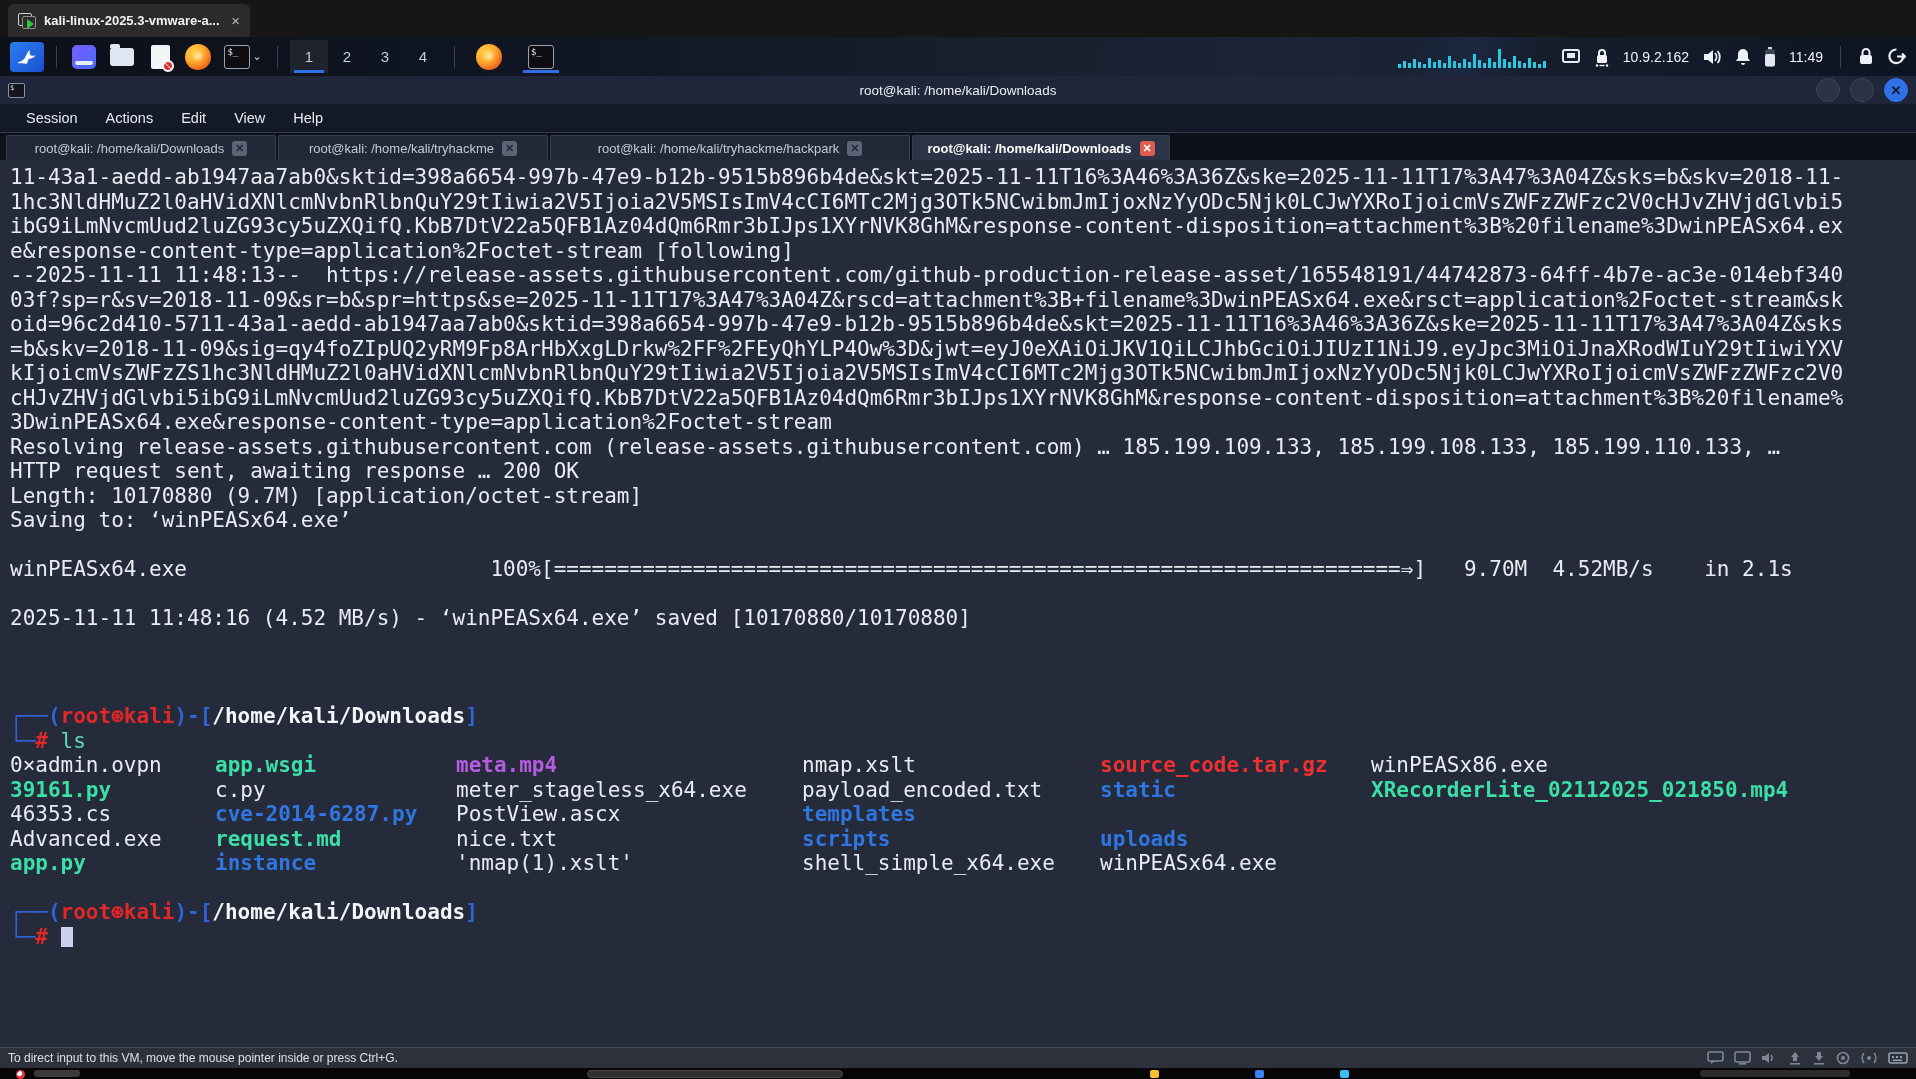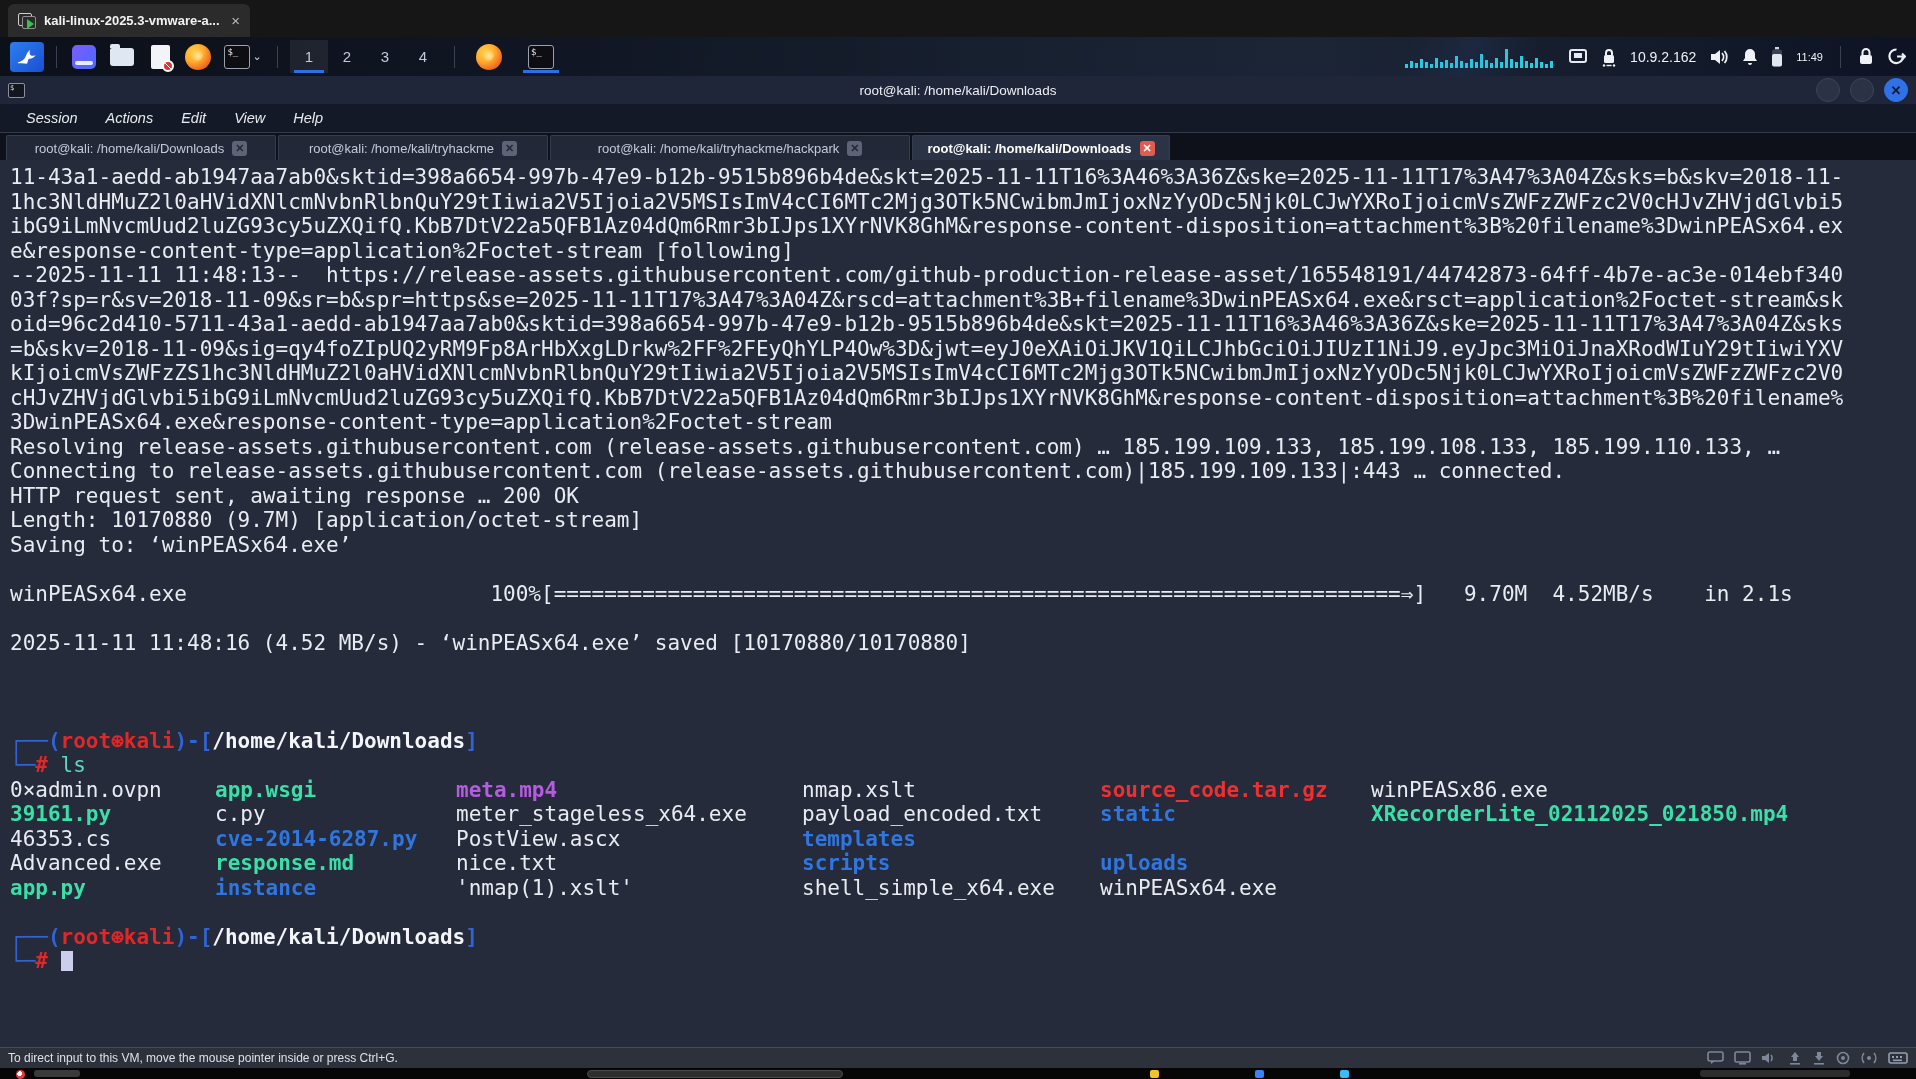--- a/index.html
+++ b/index.html
@@ -39,34 +39,34 @@
     background:radial-gradient(circle at 60% 60%,#ffe9a8 0%,transparent 65%);}
   .term-ico{width:26px;height:24px;background:#0d0d12;border:1.5px solid #9aa1ad;border-radius:3px;color:#e8e8e8;
     font-family:"DejaVu Sans Mono",monospace;font-size:9px;line-height:10px;padding:1px 2px;box-sizing:border-box;}
   .caret{color:#cfd6e2;font-size:11px;margin-left:2px;}
   .ws{width:38px;height:33px;display:flex;align-items:center;justify-content:center;color:#c3cad9;font-size:15px;position:relative;}
   .ws.active{background:rgba(255,255,255,.07);}
   .ws.active::after,.winbtn.active::after{content:"";position:absolute;left:4px;right:4px;bottom:0;height:3px;background:#2e6fe8;}
   .winbtn{width:44px;height:33px;display:flex;align-items:center;justify-content:center;position:relative;}
   .p-right{margin-left:auto;display:flex;align-items:center;gap:13px;}
   .ip-text,.time-text{color:#eef1f6;font-size:14px;white-space:nowrap;}
-  .time-text{font-size:11px;}
+  .time-text{font-size:14px;}
   .p-right svg{display:block;}
 
   
   .titlebar{height:28px;background:#20263a;display:flex;align-items:center;padding:0 8px;box-sizing:border-box;position:relative;}
   .win-ico{width:17px;height:15px;background:#14161f;border:1.2px solid #8a90a0;border-radius:2px;color:#d8dce6;
     font-family:"DejaVu Sans Mono",monospace;font-size:7px;line-height:7px;padding:1px;box-sizing:border-box;}
   .win-title{position:absolute;left:0;right:0;text-align:center;color:#eceef4;font-size:13.5px;}
   .win-btns{margin-left:auto;display:flex;gap:10px;z-index:2;}
   .wbtn{width:22px;height:22px;border-radius:50%;background:#2b3245;border:1px solid #3c4458;}
   .wbtn.close{background:#2f72e8;border-color:#2f72e8;color:#10182c;font-size:13px;font-weight:bold;
     display:flex;align-items:center;justify-content:center;line-height:1;}
   .menubar{height:28px;background:#141927;display:flex;align-items:center;gap:28px;padding:0 26px;box-sizing:border-box;}
-  .menu-item{color:#e8eaf0;font-size:14.5px;font-style:italic;}
+  .menu-item{color:#e8eaf0;font-size:14.5px;}
   .tabbar{height:28px;background:#0e1119;display:flex;align-items:stretch;gap:2px;padding:2px 0 0 6px;box-sizing:border-box;border-top:1px solid #333a4c;}
   .tab{background:#222838;border:1px solid #363d50;border-bottom:none;display:flex;align-items:center;justify-content:center;
     gap:8px;color:#c4c9d6;font-size:13px;box-sizing:border-box;border-radius:2px 2px 0 0;}
   .tab.active{background:#2b3347;color:#fff;font-weight:bold;}
   .tab-close{width:15px;height:15px;border-radius:3px;background:#5d6475;color:#23283a;font-size:11px;font-weight:bold;
     display:flex;align-items:center;justify-content:center;line-height:1;}
   .tab.active .tab-close{background:#e05c4f;color:#fff;}
 
   
   .terminal{height:887px;background:#252b3a;font-family:"DejaVu Sans Mono",monospace;font-size:21px;
@@ -263,37 +263,36 @@
       <div class="tline">ibG9iLmNvcmUud2luZG93cy5uZXQifQ.KbB7DtV22a5QFB1Az04dQm6Rmr3bIJps1XYrNVK8GhM&amp;response-content-disposition=attachment%3B%20filename%3DwinPEASx64.ex</div>
       <div class="tline">e&amp;response-content-type=application%2Foctet-stream [following]</div>
       <div class="tline">--2025-11-11 11:48:13--  https://release-assets.githubusercontent.com/github-production-release-asset/165548191/44742873-64ff-4b7e-ac3e-014ebf340</div>
       <div class="tline">03f?sp=r&amp;sv=2018-11-09&amp;sr=b&amp;spr=https&amp;se=2025-11-11T17%3A47%3A04Z&amp;rscd=attachment%3B+filename%3DwinPEASx64.exe&amp;rsct=application%2Foctet-stream&amp;sk</div>
       <div class="tline">oid=96c2d410-5711-43a1-aedd-ab1947aa7ab0&amp;sktid=398a6654-997b-47e9-b12b-9515b896b4de&amp;skt=2025-11-11T16%3A46%3A36Z&amp;ske=2025-11-11T17%3A47%3A04Z&amp;sks</div>
       <div class="tline">=b&amp;skv=2018-11-09&amp;sig=qy4foZIpUQ2yRM9Fp8ArHbXxgLDrkw%2FF%2FEyQhYLP4Ow%3D&amp;jwt=eyJ0eXAiOiJKV1QiLCJhbGciOiJIUzI1NiJ9.eyJpc3MiOiJnaXRodWIuY29tIiwiYXV</div>
       <div class="tline">kIjoicmVsZWFzZS1hc3NldHMuZ2l0aHVidXNlcmNvbnRlbnQuY29tIiwia2V5Ijoia2V5MSIsImV4cCI6MTc2Mjg3OTk5NCwibmJmIjoxNzYyODc5Njk0LCJwYXRoIjoicmVsZWFzZWFzc2V0</div>
       <div class="tline">cHJvZHVjdGlvbi5ibG9iLmNvcmUud2luZG93cy5uZXQifQ.KbB7DtV22a5QFB1Az04dQm6Rmr3bIJps1XYrNVK8GhM&amp;response-content-disposition=attachment%3B%20filename%</div>
       <div class="tline">3DwinPEASx64.exe&amp;response-content-type=application%2Foctet-stream</div>
       <div class="tline">Resolving release-assets.githubusercontent.com (release-assets.githubusercontent.com) … 185.199.109.133, 185.199.108.133, 185.199.110.133, …</div>
-      <div class="tline">Connecting to release-assets.githubusercontent.com (release-assets.githubusercontent.com)|185.199.109.133|:443 … connected.</div>
       <div class="tline">HTTP request sent, awaiting response … 200 OK</div>
       <div class="tline">Length: 10170880 (9.7M) [application/octet-stream]</div>
       <div class="tline">Saving to: ‘winPEASx64.exe’</div>
       <div class="tline"></div>
       <div class="tline">winPEASx64.exe                        100%[===================================================================⇒]   9.70M  4.52MB/s    in 2.1s</div>
       <div class="tline"></div>
       <div class="tline">2025-11-11 11:48:16 (4.52 MB/s) - ‘winPEASx64.exe’ saved [10170880/10170880]</div>
       <div class="tline"></div>
       <div class="tline"></div>
       <div class="tline"></div>
       <div class="tline"><span class="pb">┌──(</span><span class="pr">root</span><span class="pr">⊛</span><span class="pr">kali</span><span class="pb">)-[</span><span class="pw">/home/kali/Downloads</span><span class="pb">]</span></div>
       <div class="tline"><span class="pb">└─</span><span class="pr"># </span><span class="pc">ls</span></div>
       <div class="tline lsrow"><span class="c-w">0×admin.ovpn</span><span class="c-g">app.wsgi</span><span class="c-m">meta.mp4</span><span class="c-w">nmap.xslt</span><span class="c-r">source_code.tar.gz</span><span class="c-w">winPEASx86.exe</span></div>
       <div class="tline lsrow"><span class="c-g">39161.py</span><span class="c-w">c.py</span><span class="c-w">meter_stageless_x64.exe</span><span class="c-w">payload_encoded.txt</span><span class="c-b">static</span><span class="c-g">XRecorderLite_02112025_021850.mp4</span></div>
       <div class="tline lsrow"><span class="c-w">46353.cs</span><span class="c-b">cve-2014-6287.py</span><span class="c-w">PostView.ascx</span><span class="c-b">templates</span><span class="c-w"></span></div>
-      <div class="tline lsrow"><span class="c-w">Advanced.exe</span><span class="c-g">response.md</span><span class="c-w">nice.txt</span><span class="c-b">scripts</span><span class="c-b">uploads</span><span class="c-w"></span></div>
+      <div class="tline lsrow"><span class="c-w">Advanced.exe</span><span class="c-g">request.md</span><span class="c-w">nice.txt</span><span class="c-b">scripts</span><span class="c-b">uploads</span><span class="c-w"></span></div>
       <div class="tline lsrow"><span class="c-g">app.py</span><span class="c-b">instance</span><span class="c-w">'nmap(1).xslt'</span><span class="c-w">shell_simple_x64.exe</span><span class="c-w">winPEASx64.exe</span><span class="c-w"></span></div>
       <div class="tline"></div>
       <div class="tline"><span class="pb">┌──(</span><span class="pr">root</span><span class="pr">⊛</span><span class="pr">kali</span><span class="pb">)-[</span><span class="pw">/home/kali/Downloads</span><span class="pb">]</span></div>
       <div class="tline"><span class="pb">└─</span><span class="pr"># </span><span class="cursor"></span></div>
     </div>
 
   <div class="statusbar">
     <span>To direct input to this VM, move the mouse pointer inside or press Ctrl+G.</span>
     <div class="sb-icons">
       <svg width="17" height="14" viewBox="0 0 17 14">

